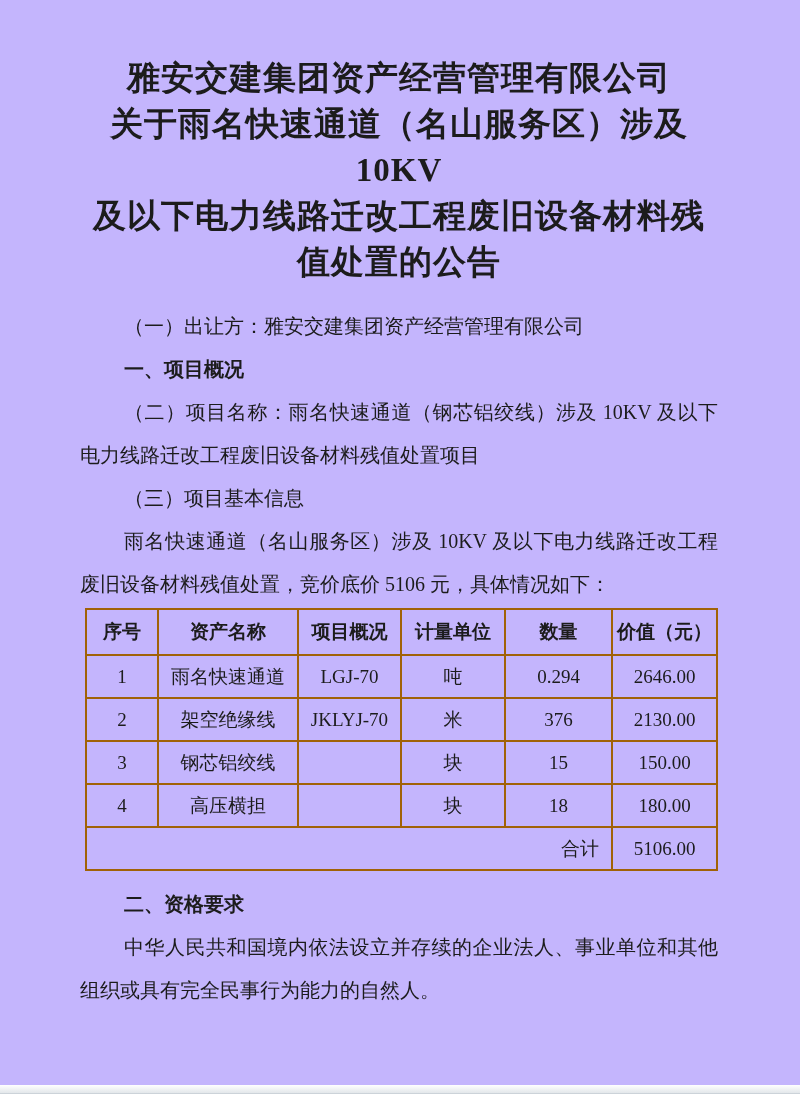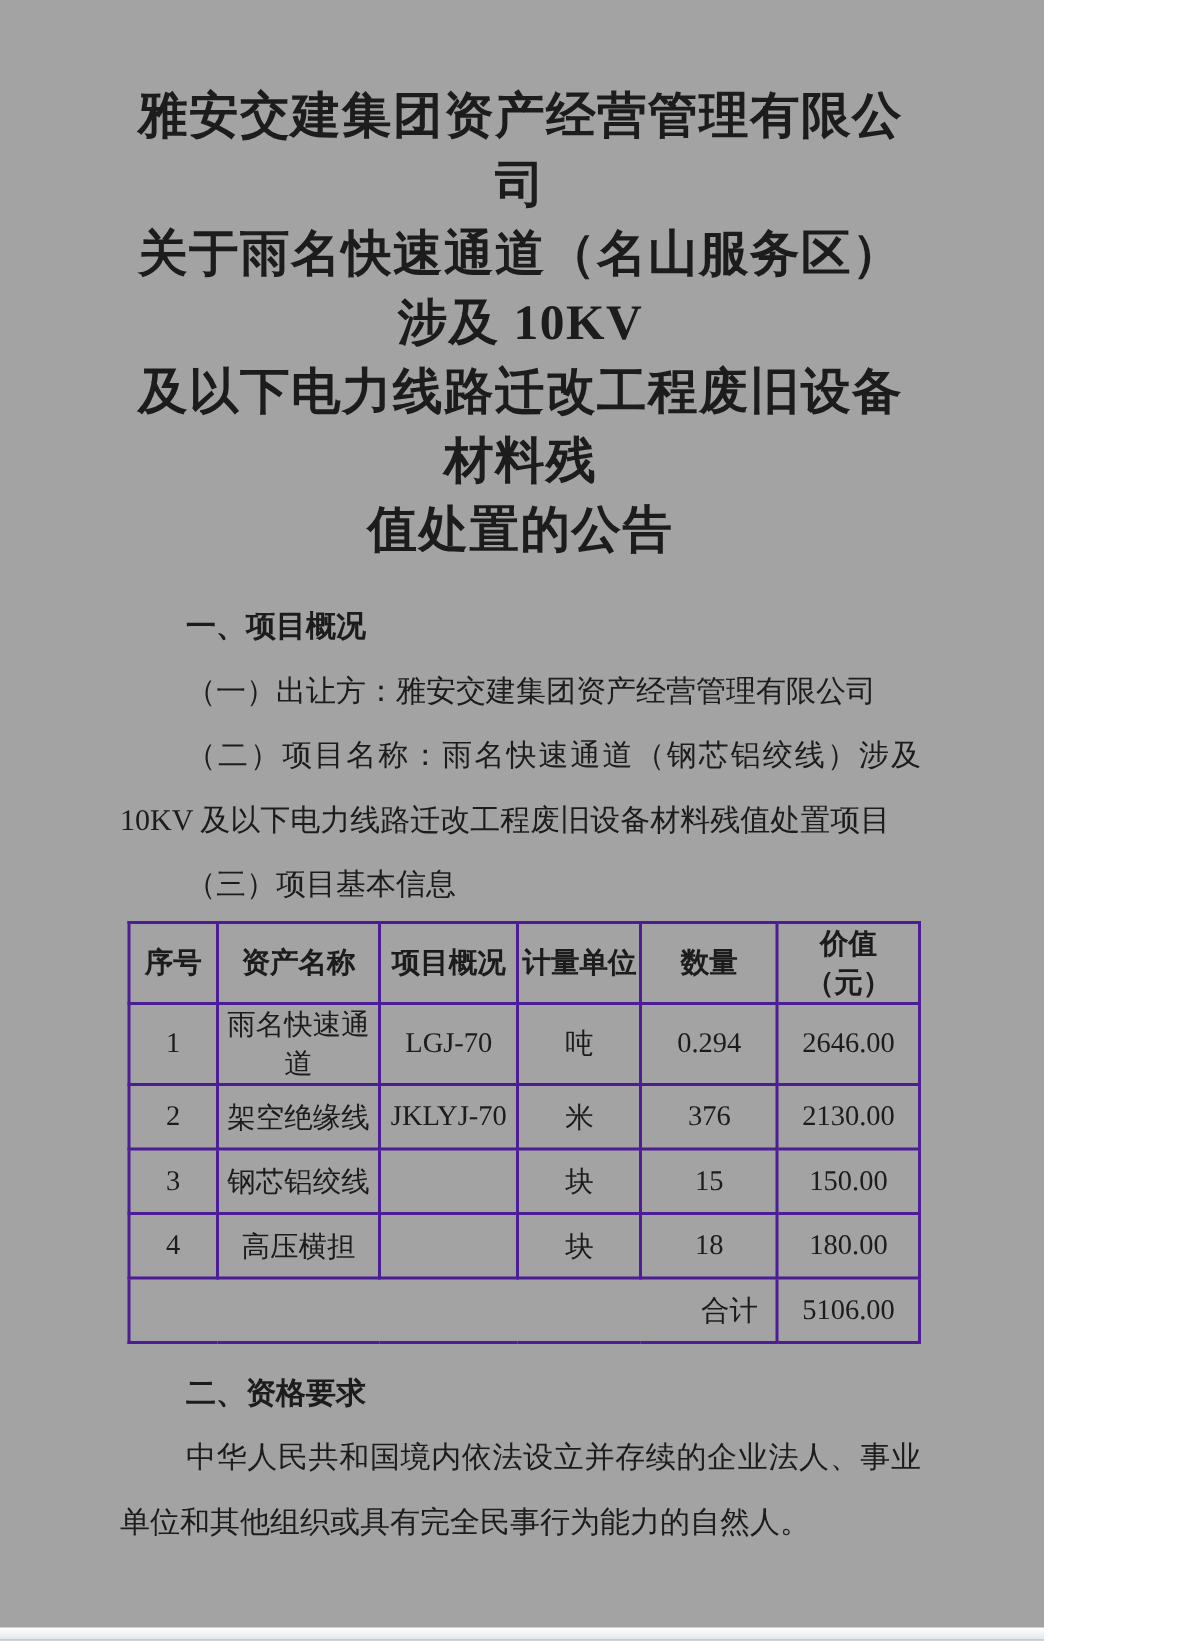--- a/index.html
+++ b/index.html
@@ -2,23 +2,23 @@
 <html><head>
 <meta charset="utf-8">
 <style>
   html, body {
     margin: 0;
     padding: 0;
     background: #ffffff;
   }
   .page {
     position: relative;
-    width: 696px;
+    width: 800px;
     height: 1094px;
-    background: #a3a3a3;
+    background: #c4b5fd;
     overflow: hidden;
     font-family: "Liberation Serif", "DejaVu Serif", serif;
     color: #1c1c1c;
     box-sizing: border-box;
     padding: 55px 82px 16px 80px;
   }
   .doc-title {
     margin: 0 0 20px 0;
     text-align: center;
     font-size: 33px;
@@ -42,21 +42,21 @@
     font-weight: bold;
     text-align: left;
   }
   .asset-table {
     border-collapse: collapse;
     margin: 2px 0 0 5px;
     table-layout: fixed;
     font-size: 19px;
   }
   .asset-table td, .asset-table th {
-    border: 2px solid #4c1d95;
+    border: 2px solid #a16207;
     text-align: center;
     vertical-align: middle;
     padding: 0 2px;
     font-weight: normal;
     overflow: hidden;
   }
   .asset-table th {
     height: 44px;
     font-weight: bold;
   }
@@ -86,28 +86,29 @@
 <div class="page">
 
   <h1 class="doc-title">
     <span class="tline">雅安交建集团资产经营管理有限公司</span>
     <span class="tline">关于雨名快速通道（名山服务区）涉及 10KV</span>
     <span class="tline">及以下电力线路迁改工程废旧设备材料残</span>
     <span class="tline">值处置的公告</span>
   </h1>
 
 
+  <p class="para indent">（一）出让方：雅安交建集团资产经营管理有限公司</p>
+
   <p class="para indent bold-heading">一、项目概况</p>
-
-  <p class="para indent">（一）出让方：雅安交建集团资产经营管理有限公司</p>
 
   <p class="para indent">（二）项目名称：雨名快速通道（钢芯铝绞线）涉及 10KV 及以下电力线路迁改工程废旧设备材料残值处置项目</p>
 
   <p class="para indent">（三）项目基本信息</p>
 
+  <p class="para indent">雨名快速通道（名山服务区）涉及 10KV 及以下电力线路迁改工程废旧设备材料残值处置，竞价底价 5106 元，具体情况如下：</p>
 
   <table class="asset-table">
     <colgroup>
       <col style="width:72px">
       <col style="width:140px">
       <col style="width:103px">
       <col style="width:104px">
       <col style="width:107px">
       <col style="width:105px">
     </colgroup>

